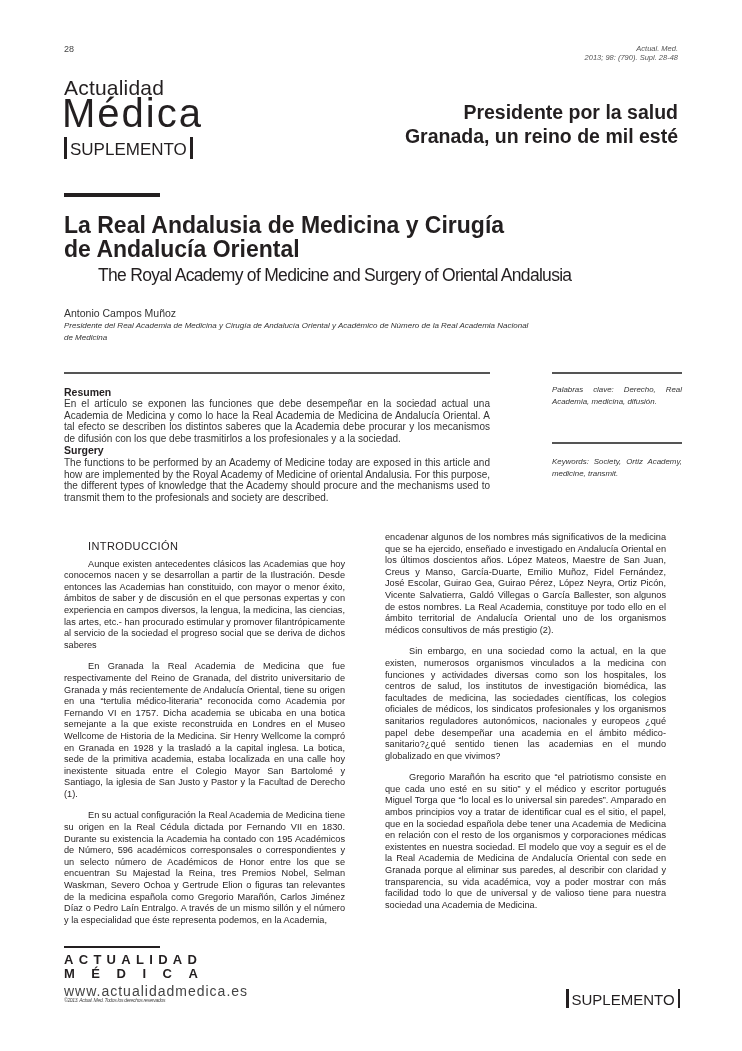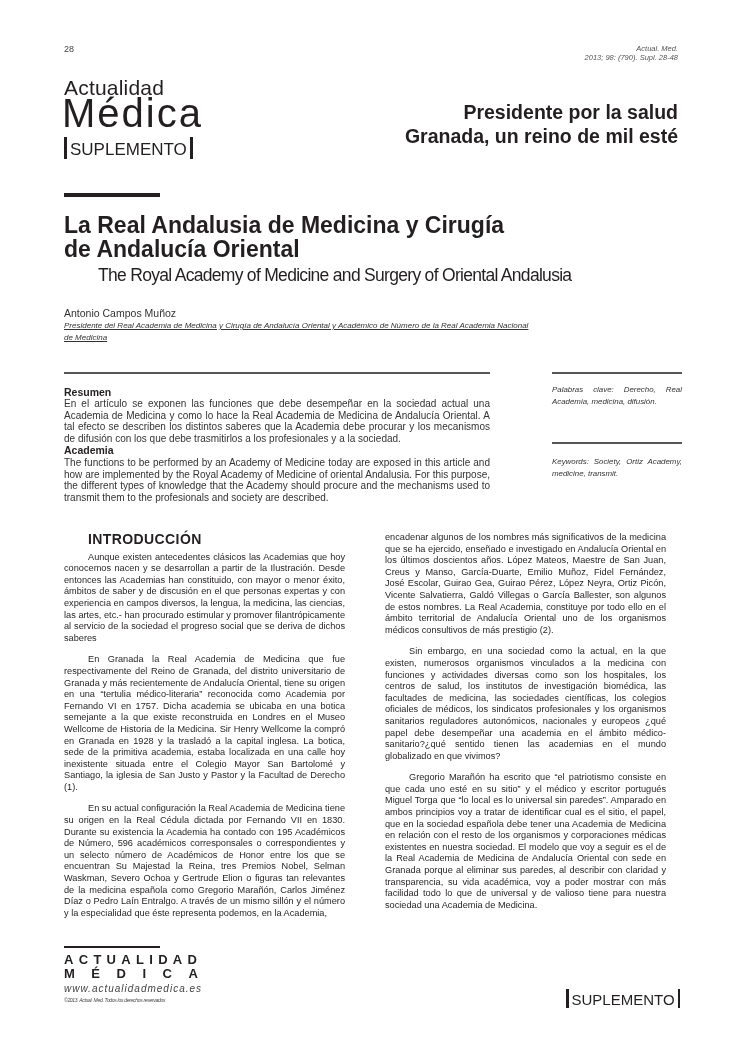--- a/index.html
+++ b/index.html
@@ -18,37 +18,37 @@
   .bar.right { margin-left: 3px; }
 
   .head-right { right: 64px; top: 100px; text-align: right; font-size: 19.5px; font-weight: bold; line-height: 24px; color: #231f20; }
 
   .rule-thick { left: 64px; top: 193px; width: 96px; height: 4px; background: #231f20; }
 
   .title { left: 64px; top: 213px; width: 470px; font-size: 23px; font-weight: bold; line-height: 24px; color: #231f20; }
   .subtitle { left: 64px; top: 265px; font-size: 17.5px; letter-spacing: -0.7px; color: #231f20; margin-left: 34px; }
 
   .author { left: 64px; top: 307px; font-size: 10.5px; color: #333; }
-  .affil { left: 64px; top: 320px; width: 470px; font-size: 8px; font-style: italic; line-height: 12px; color: #333; text-decoration: underline; }
+  .affil { left: 64px; top: 320px; width: 470px; font-size: 8px; font-style: italic; line-height: 12px; color: #333; }
 
   .rule-thin { height: 2px; background: #555; }
 
   .sec-h { font-size: 10.5px; font-weight: bold; color: #231f20; }
   .abstract-text { font-size: 10px; line-height: 11.5px; text-align: justify; color: #333; }
   .kw { font-size: 7.9px; font-style: italic; line-height: 11.5px; color: #333; text-align: justify; }
 
   .col { width: 292px; font-size: 9.2px; line-height: 11.6px; text-align: justify; color: #231f20; }
   .col p { margin: 0 11px 10px 0; text-indent: 24px; }
   .col p.nobreak { text-indent: 0; }
-  .intro-h { font-size: 14px; font-weight: bold; letter-spacing: 0.4px; margin: 1px 0 6px 24px; }
+  .intro-h { font-size: 11px; font-weight: normal; letter-spacing: 0.4px; margin: 8px 0 6px 24px; }
 
   .foot-rule { left: 64px; top: 946px; width: 96px; height: 1.5px; background: #231f20; }
   .foot-logo1 { left: 64px; top: 953px; font-size: 13px; font-weight: bold; letter-spacing: 5.3px; line-height: 14px; color: #231f20; }
   .foot-logo2 { left: 64px; top: 967px; font-size: 13px; font-weight: bold; letter-spacing: 16.5px; line-height: 14px; color: #231f20; }
-  .foot-url { left: 64px; top: 983px; font-size: 10px; letter-spacing: 1px; color: #444; font-style: italic; }
+  .foot-url { left: 64px; top: 983px; font-size: 14px; letter-spacing: 1px; color: #444; }
   .foot-copy { left: 64px; top: 997px; font-size: 5px; font-style: italic; letter-spacing: -0.3px; color: #444; }
 
   .foot-supl { left: 566px; top: 989px; font-size: 15px; color: #231f20; line-height: 18px; }
   .foot-supl .bar { height: 19px; width: 2.5px; vertical-align: -3px; }
 </style>
 </head>
 <body>
 
 <div class="abs page-num">28</div>
 <div class="abs citation">
@@ -75,21 +75,21 @@
 <div class="abs affil">Presidente del Real Academia de Medicina y Cirugía de Andalucía Oriental y Académico de Número de la Real Academia Nacional de Medicina</div>
 
 <div class="abs rule-thin" style="left:64px; top:372px; width:426px;"></div>
 <div class="abs rule-thin" style="left:552px; top:372px; width:130px;"></div>
 
 <div class="abs sec-h" style="left:64px; top:386px;">Resumen</div>
 <div class="abs abstract-text" style="left:64px; top:398px; width:426px;">En el artículo se exponen las funciones que debe desempeñar en la sociedad actual una Academia de Medicina y como lo hace la Real Academia de Medicina de Andalucía Oriental. A tal efecto se describen los distintos saberes que la Academia debe procurar y los mecanismos de difusión con los que debe trasmitirlos a los profesionales y a la sociedad.</div>
 <div class="abs kw" style="left:552px; top:384px; width:130px;">Palabras clave: Derecho, Real Academia, medicina, difusión.</div>
 
 <div class="abs rule-thin" style="left:552px; top:442px; width:130px;"></div>
-<div class="abs sec-h" style="left:64px; top:444px;">Academia</div>
+<div class="abs sec-h" style="left:64px; top:444px;">Surgery</div>
 <div class="abs abstract-text" style="left:64px; top:457px; width:426px;">The functions to be performed by an Academy of Medicine today are exposed in this article and how are implemented by the Royal Academy of Medicine of oriental Andalusia. For this purpose, the different types of knowledge that the Academy should procure and the mechanisms used to transmit them to the profesionals and society are described.</div>
 <div class="abs kw" style="left:552px; top:456px; width:130px;">Keywords: Society, Ortiz Academy, medicine, transmit.</div>
 
 <div class="abs col" style="left:64px; top:533px;">
   <div class="intro-h">INTRODUCCIÓN</div>
   <p>Aunque existen antecedentes clásicos las Academias que hoy conocemos nacen y se desarrollan a partir de la Ilustración. Desde entonces las Academias han constituido, con mayor o menor éxito, ámbitos de saber y de discusión en el que personas expertas y con experiencia en campos diversos, la lengua, la medicina, las ciencias, las artes, etc.- han procurado estimular y promover filantrópicamente al servicio de la sociedad el progreso social que se deriva de dichos saberes</p>
   <p>En Granada la Real Academia de Medicina que fue respectivamente del Reino de Granada, del distrito universitario de Granada y más recientemente de Andalucía Oriental, tiene su origen en una “tertulia médico-literaria” reconocida como Academia por Fernando VI en 1757. Dicha academia se ubicaba en una botica semejante a la que existe reconstruida en Londres en el Museo Wellcome de Historia de la Medicina. Sir Henry Wellcome la compró en Granada en 1928 y la trasladó a la capital inglesa. La botica, sede de la primitiva academia, estaba localizada en una calle hoy inexistente situada entre el Colegio Mayor San Bartolomé y Santiago, la iglesia de San Justo y Pastor y la Facultad de Derecho (1).</p>
   <p>En su actual configuración la Real Academia de Medicina tiene su origen en la Real Cédula dictada por Fernando VII en 1830. Durante su existencia la Academia ha contado con 195 Académicos de Número, 596 académicos corresponsales o correspondientes y un selecto número de Académicos de Honor entre los que se encuentran Su Majestad la Reina, tres Premios Nobel, Selman Waskman, Severo Ochoa y Gertrude Elion o figuras tan relevantes de la medicina española como Gregorio Marañón, Carlos Jiménez Díaz o Pedro Laín Entralgo. A través de un mismo sillón y el número y la especialidad que éste representa podemos, en la Academia,</p>
 </div>
 

